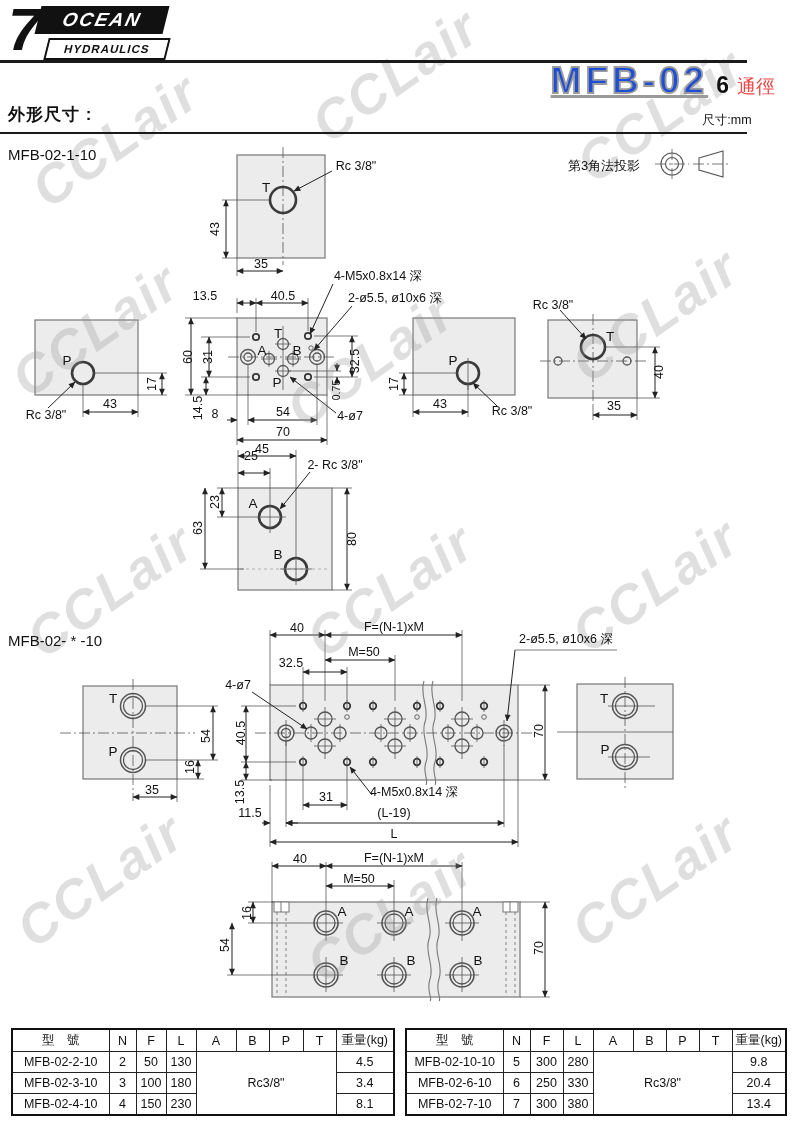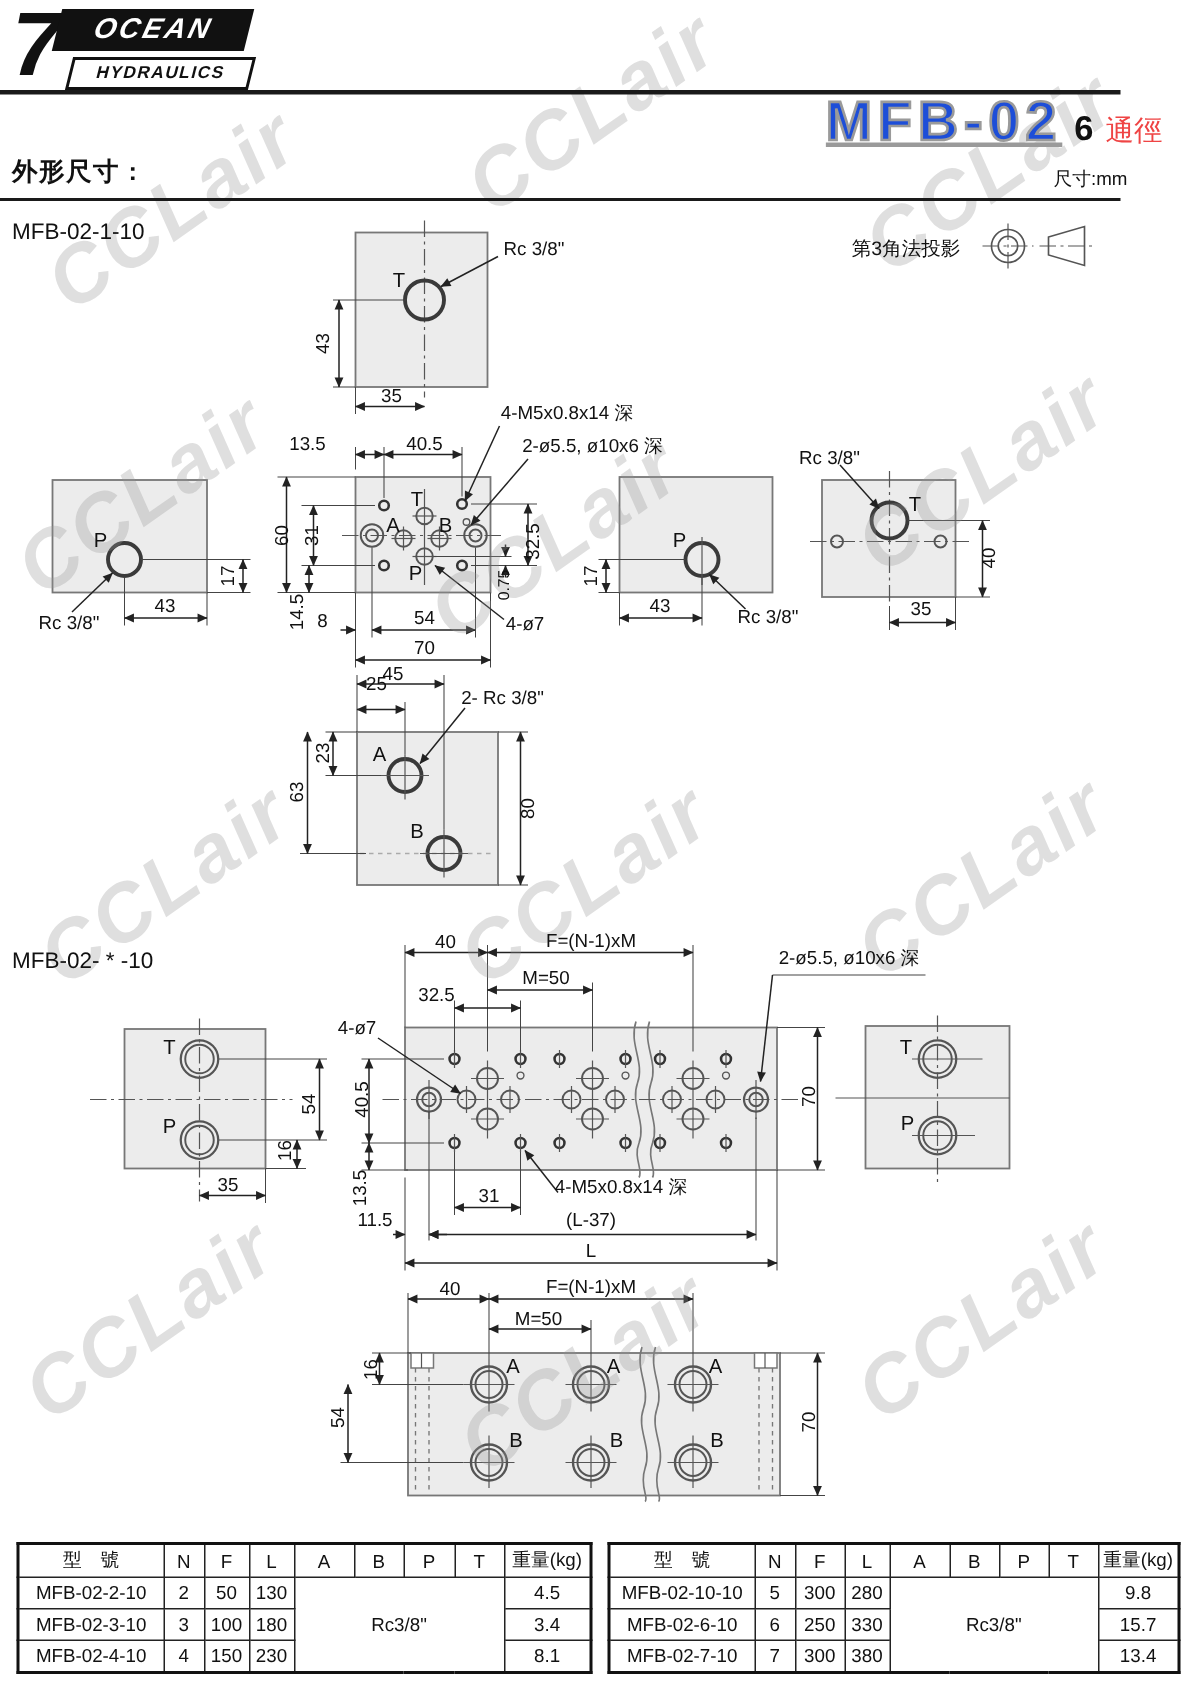--- a/index.html
+++ b/index.html
@@ -443,21 +443,21 @@
   <span class="ctr" style="left:297px;top:628px">40</span>
   <span class="ctr" style="left:394px;top:627px">F=(N-1)xM</span>
   <span class="ctr" style="left:364px;top:652px">M=50</span>
   <span class="ctr" style="left:291px;top:663px">32.5</span>
   <span class="ctr" style="left:566px;top:639px">2-ø5.5, ø10x6 深</span>
   <span class="rot" style="left:241px;top:733px">40.5</span>
   <span class="rot" style="left:240px;top:792px">13.5</span>
   <span class="ctr" style="left:250px;top:813px">11.5</span>
   <span class="ctr" style="left:326px;top:797px">31</span>
   <span class="ctr" style="left:414px;top:792px">4-M5x0.8x14 深</span>
-  <span class="ctr" style="left:394px;top:813px">(L-37)</span>
+  <span class="ctr" style="left:394px;top:813px">(L-19)</span>
   <span class="ctr" style="left:394px;top:834px">L</span>
   <span class="rot" style="left:539px;top:731px">70</span>
   <span class="ctr port" style="left:604px;top:698px">T</span>
   <span class="ctr port" style="left:605px;top:749px">P</span>
 
   <span class="ctr" style="left:300px;top:859px">40</span>
   <span class="ctr" style="left:394px;top:858px">F=(N-1)xM</span>
   <span class="ctr" style="left:359px;top:879px">M=50</span>
   <span class="rot" style="left:247px;top:913px">16</span>
   <span class="rot" style="left:225px;top:945px">54</span>
@@ -551,21 +551,21 @@
         <td>300</td>
         <td>280</td>
         <td rowspan="3" colspan="4">Rc3/8"</td>
         <td>9.8</td>
       </tr>
       <tr>
         <td>MFB-02-6-10</td>
         <td>6</td>
         <td>250</td>
         <td>330</td>
-        <td>15.7</td>
+        <td>20.4</td>
       </tr>
       <tr>
         <td>MFB-02-7-10</td>
         <td>7</td>
         <td>300</td>
         <td>380</td>
         <td>13.4</td>
       </tr>
     </tbody>
       </table>

